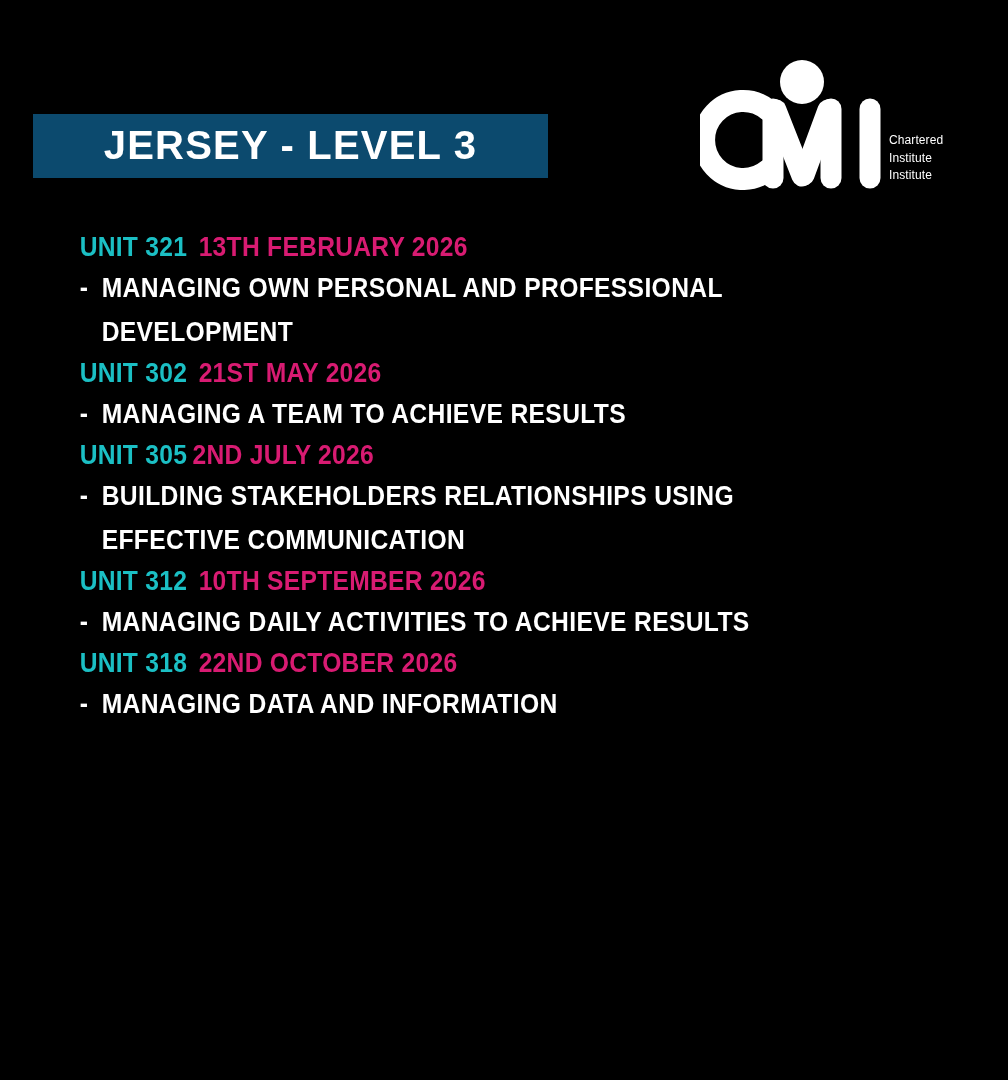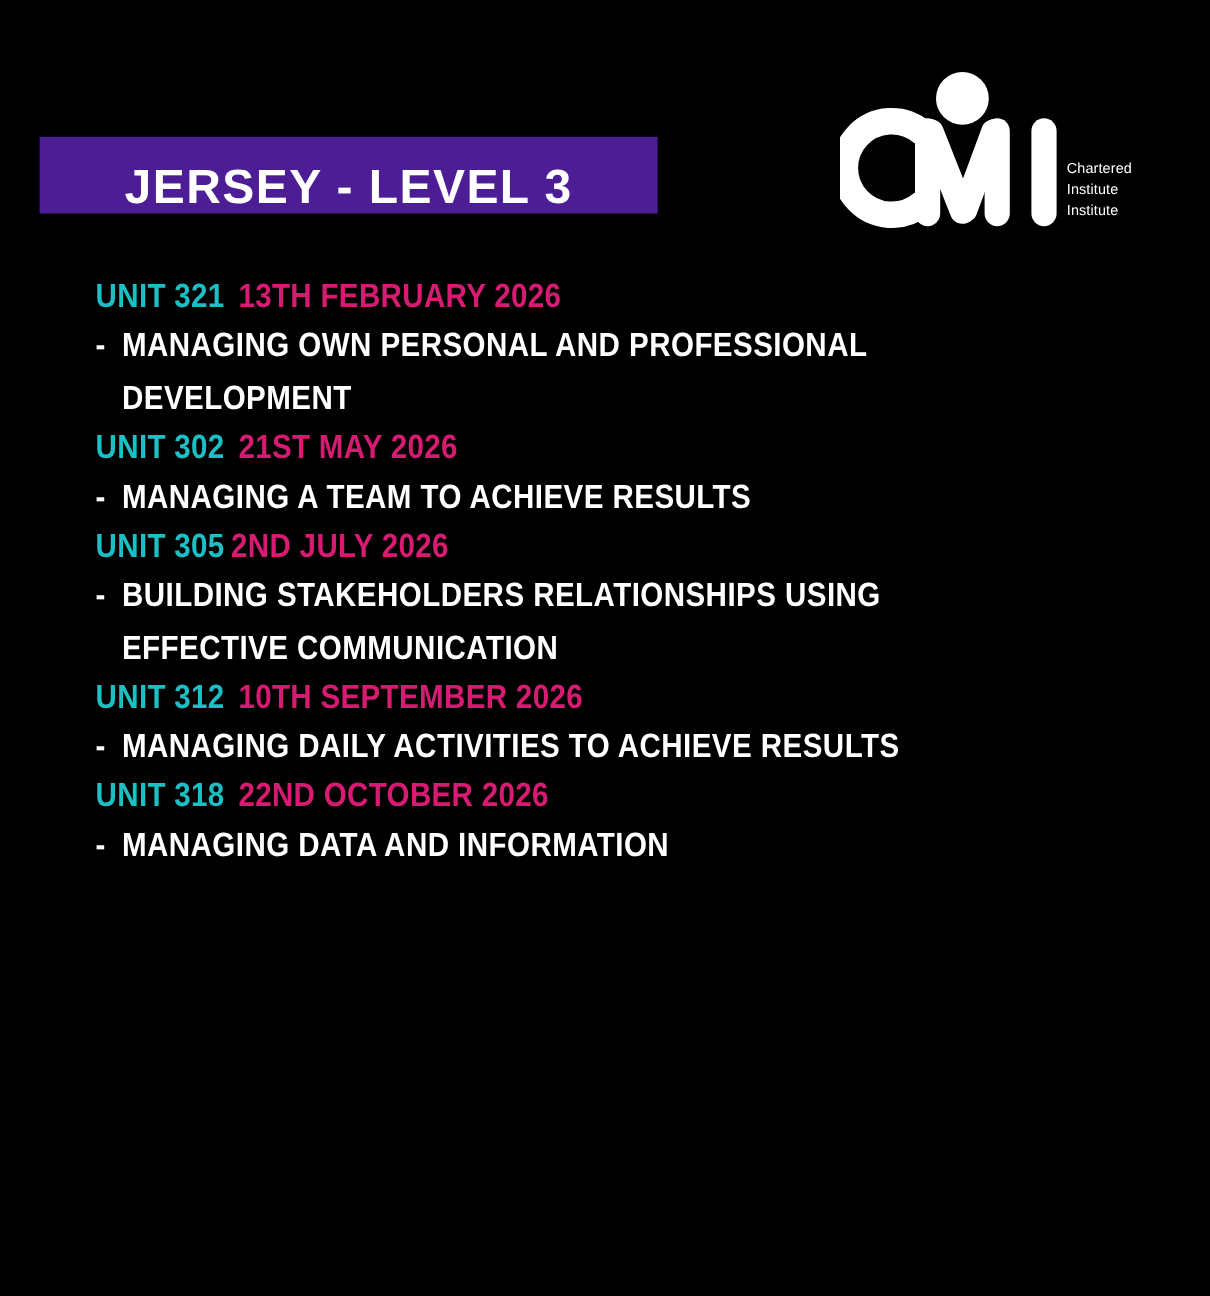--- a/index.html
+++ b/index.html
@@ -19,23 +19,23 @@
     overflow: hidden;
   }
 
   
   #title-banner {
     position: absolute;
     left: 33px;
     top: 114px;
     width: 515px;
     height: 64px;
-    background: #4c1d95;
+    background: #0c4a6e;
     display: flex;
-    align-items: flex-end;
+    align-items: center;
     justify-content: center;
     box-sizing: border-box;
     padding-bottom: 2px;
   }
   #title-banner .banner-text {
     color: #FFFFFF;
     font-family: "Liberation Sans", sans-serif;
     font-weight: bold;
     font-size: 40px;
     letter-spacing: 1.2px;

